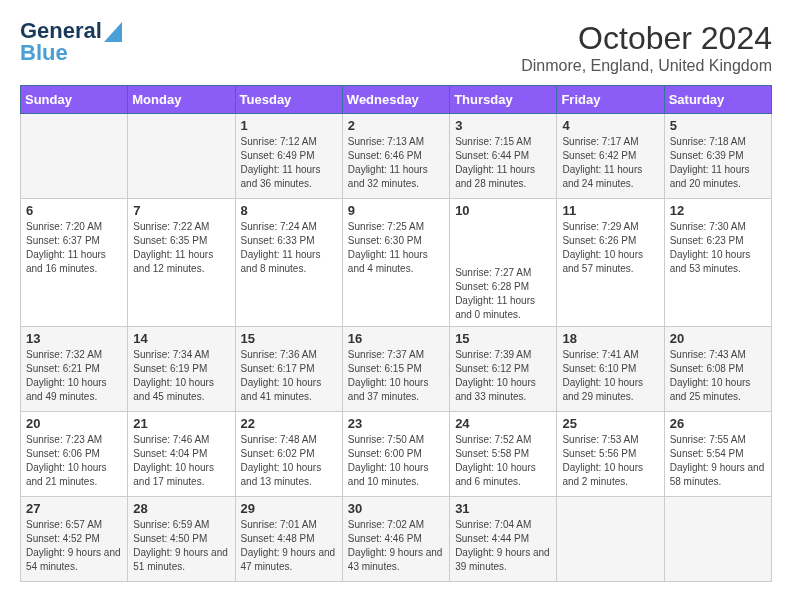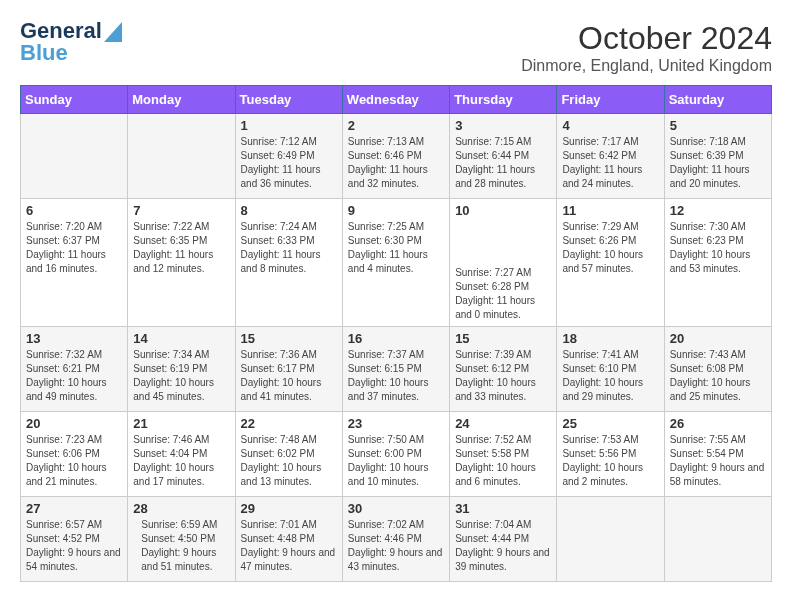--- a/index.html
+++ b/index.html
@@ -276,21 +276,21 @@
       </tr>
       <tr>
         <td>
           <span class="day-number">27</span>
           <div class="day-info" style="white-space: pre-line;">Sunrise: 6:57 AM
 Sunset: 4:52 PM
 Daylight: 9 hours and 54 minutes.</div>
         </td>
         <td>
           <span class="day-number">28</span>
-          <div class="day-info" style="white-space: pre-line; margin-left: 8px;">Sunrise: 6:59 AM
+          <div class="day-info" style="white-space: pre-line;">Sunrise: 6:59 AM
 Sunset: 4:50 PM
 Daylight: 9 hours and 51 minutes.</div>
         </td>
         <td>
           <span class="day-number">29</span>
           <div class="day-info" style="white-space: pre-line;">Sunrise: 7:01 AM
 Sunset: 4:48 PM
 Daylight: 9 hours and 47 minutes.</div>
         </td>
         <td>

